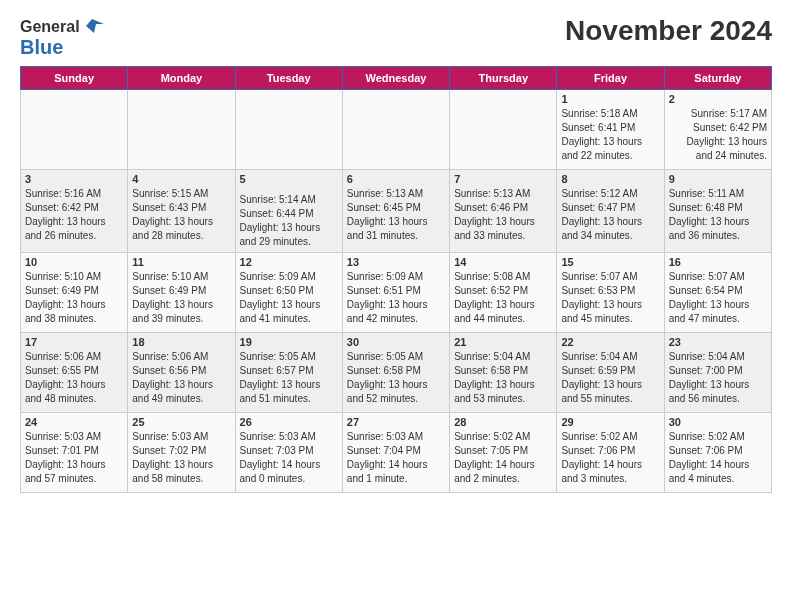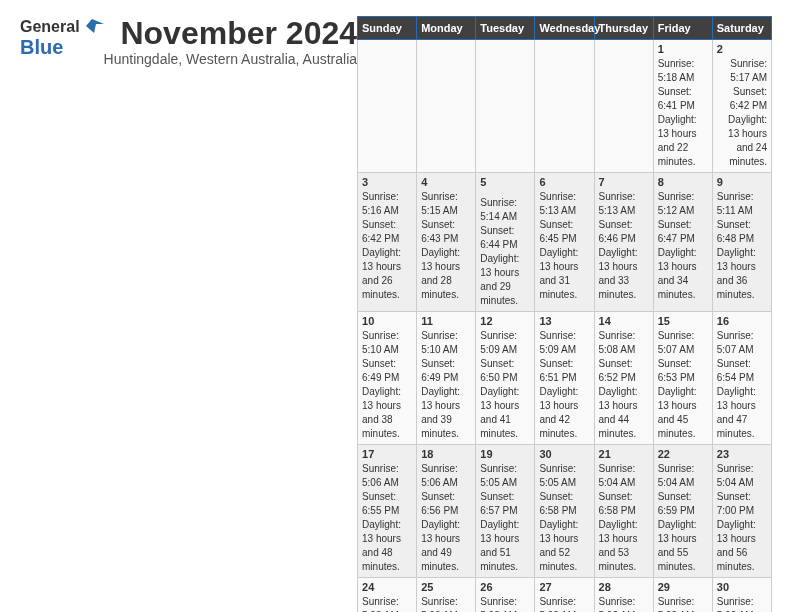--- a/index.html
+++ b/index.html
@@ -8,60 +8,61 @@
       background: #fff;
       width: 792px;
       height: 612px;
       overflow: hidden;
     }
     .page {
       width: 792px;
       height: 440px;
       padding: 16px 20px 10px 20px;
       display: flex;
+      flex-direction: column;
     }
     .header {
       display: flex;
       align-items: flex-start;
       justify-content: space-between;
       margin-bottom: 8px;
     }
     .logo-area {
       display: flex;
       flex-direction: column;
       align-items: flex-start;
     }
     .title-area {
       text-align: right;
     }
     .main-title {
-      font-size: 32px;
+      font-size: 28px;
       font-weight: bold;
       color: #333;
       line-height: 1.1;
     }
     .subtitle {
       font-size: 14px;
       color: #555;
     }
     .calendar {
       flex: 1;
       border: 1px solid #ccc;
       border-collapse: collapse;
       width: 100%;
       table-layout: fixed;
     }
     .calendar thead tr th {
-      background-color: #404040;
+      background-color: #be185d;
       color: #fff;
       font-size: 11px;
       font-weight: bold;
       padding: 5px 4px;
       border: 1px solid #2b6cb0;
-      text-align: left;
+      text-align: center;
     }
     .calendar tbody tr td {
       border: 1px solid #ccc;
       vertical-align: top;
       padding: 3px 4px;
       font-size: 9.5px;
       color: #333;
       height: 80px;
       background: #fff;
     }
@@ -97,21 +98,20 @@
         General
         <svg class="logo-bird-svg" width="22" height="16" viewBox="0 0 22 16">
           <polygon points="10,0 22,5 14,5 12,14 4,7" fill="#2b6cb0"></polygon>
         </svg>
       </span>
       <span class="logo-line-blue">Blue</span>
     </div>
   </div>
     <div class="title-area">
       <div class="main-title">November 2024</div>
-      <div class="subtitle">Huntingdale, Western Australia, Australia</div>
     </div>
   </div>
 
   <table class="calendar">
     <thead>
       <tr>
         <th>Sunday</th>
         <th>Monday</th>
         <th>Tuesday</th>
         <th>Wednesday</th>

